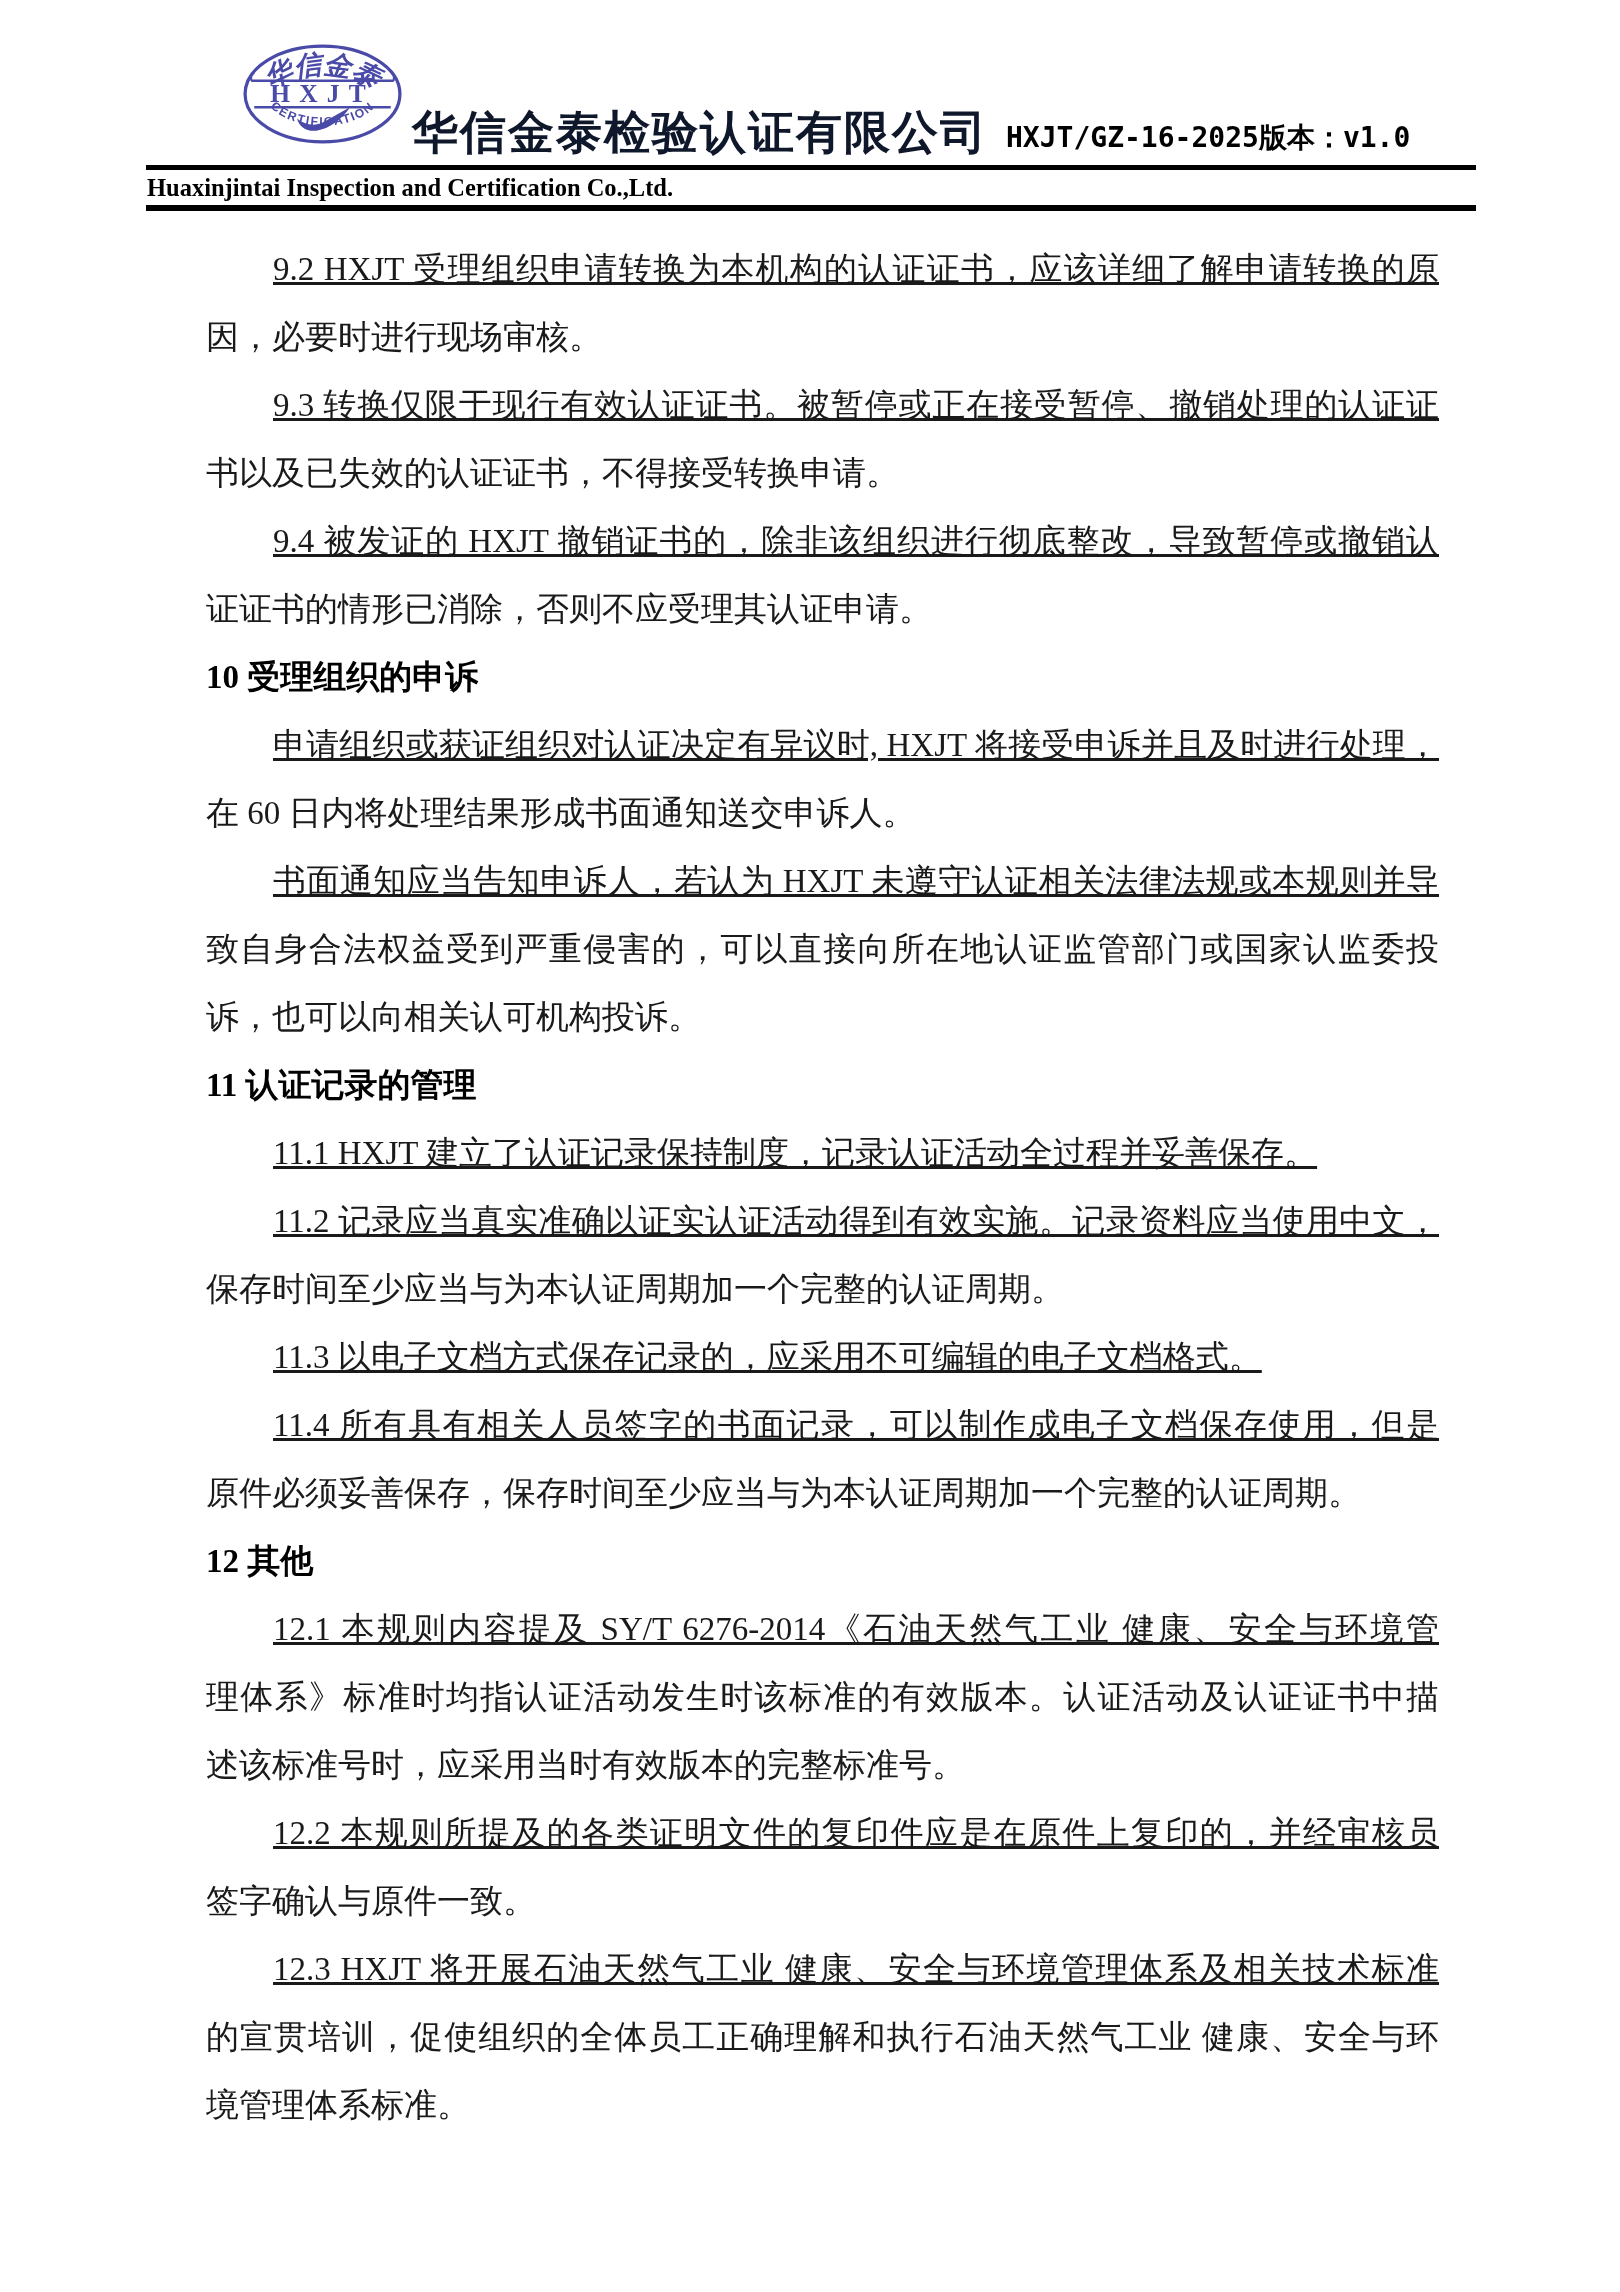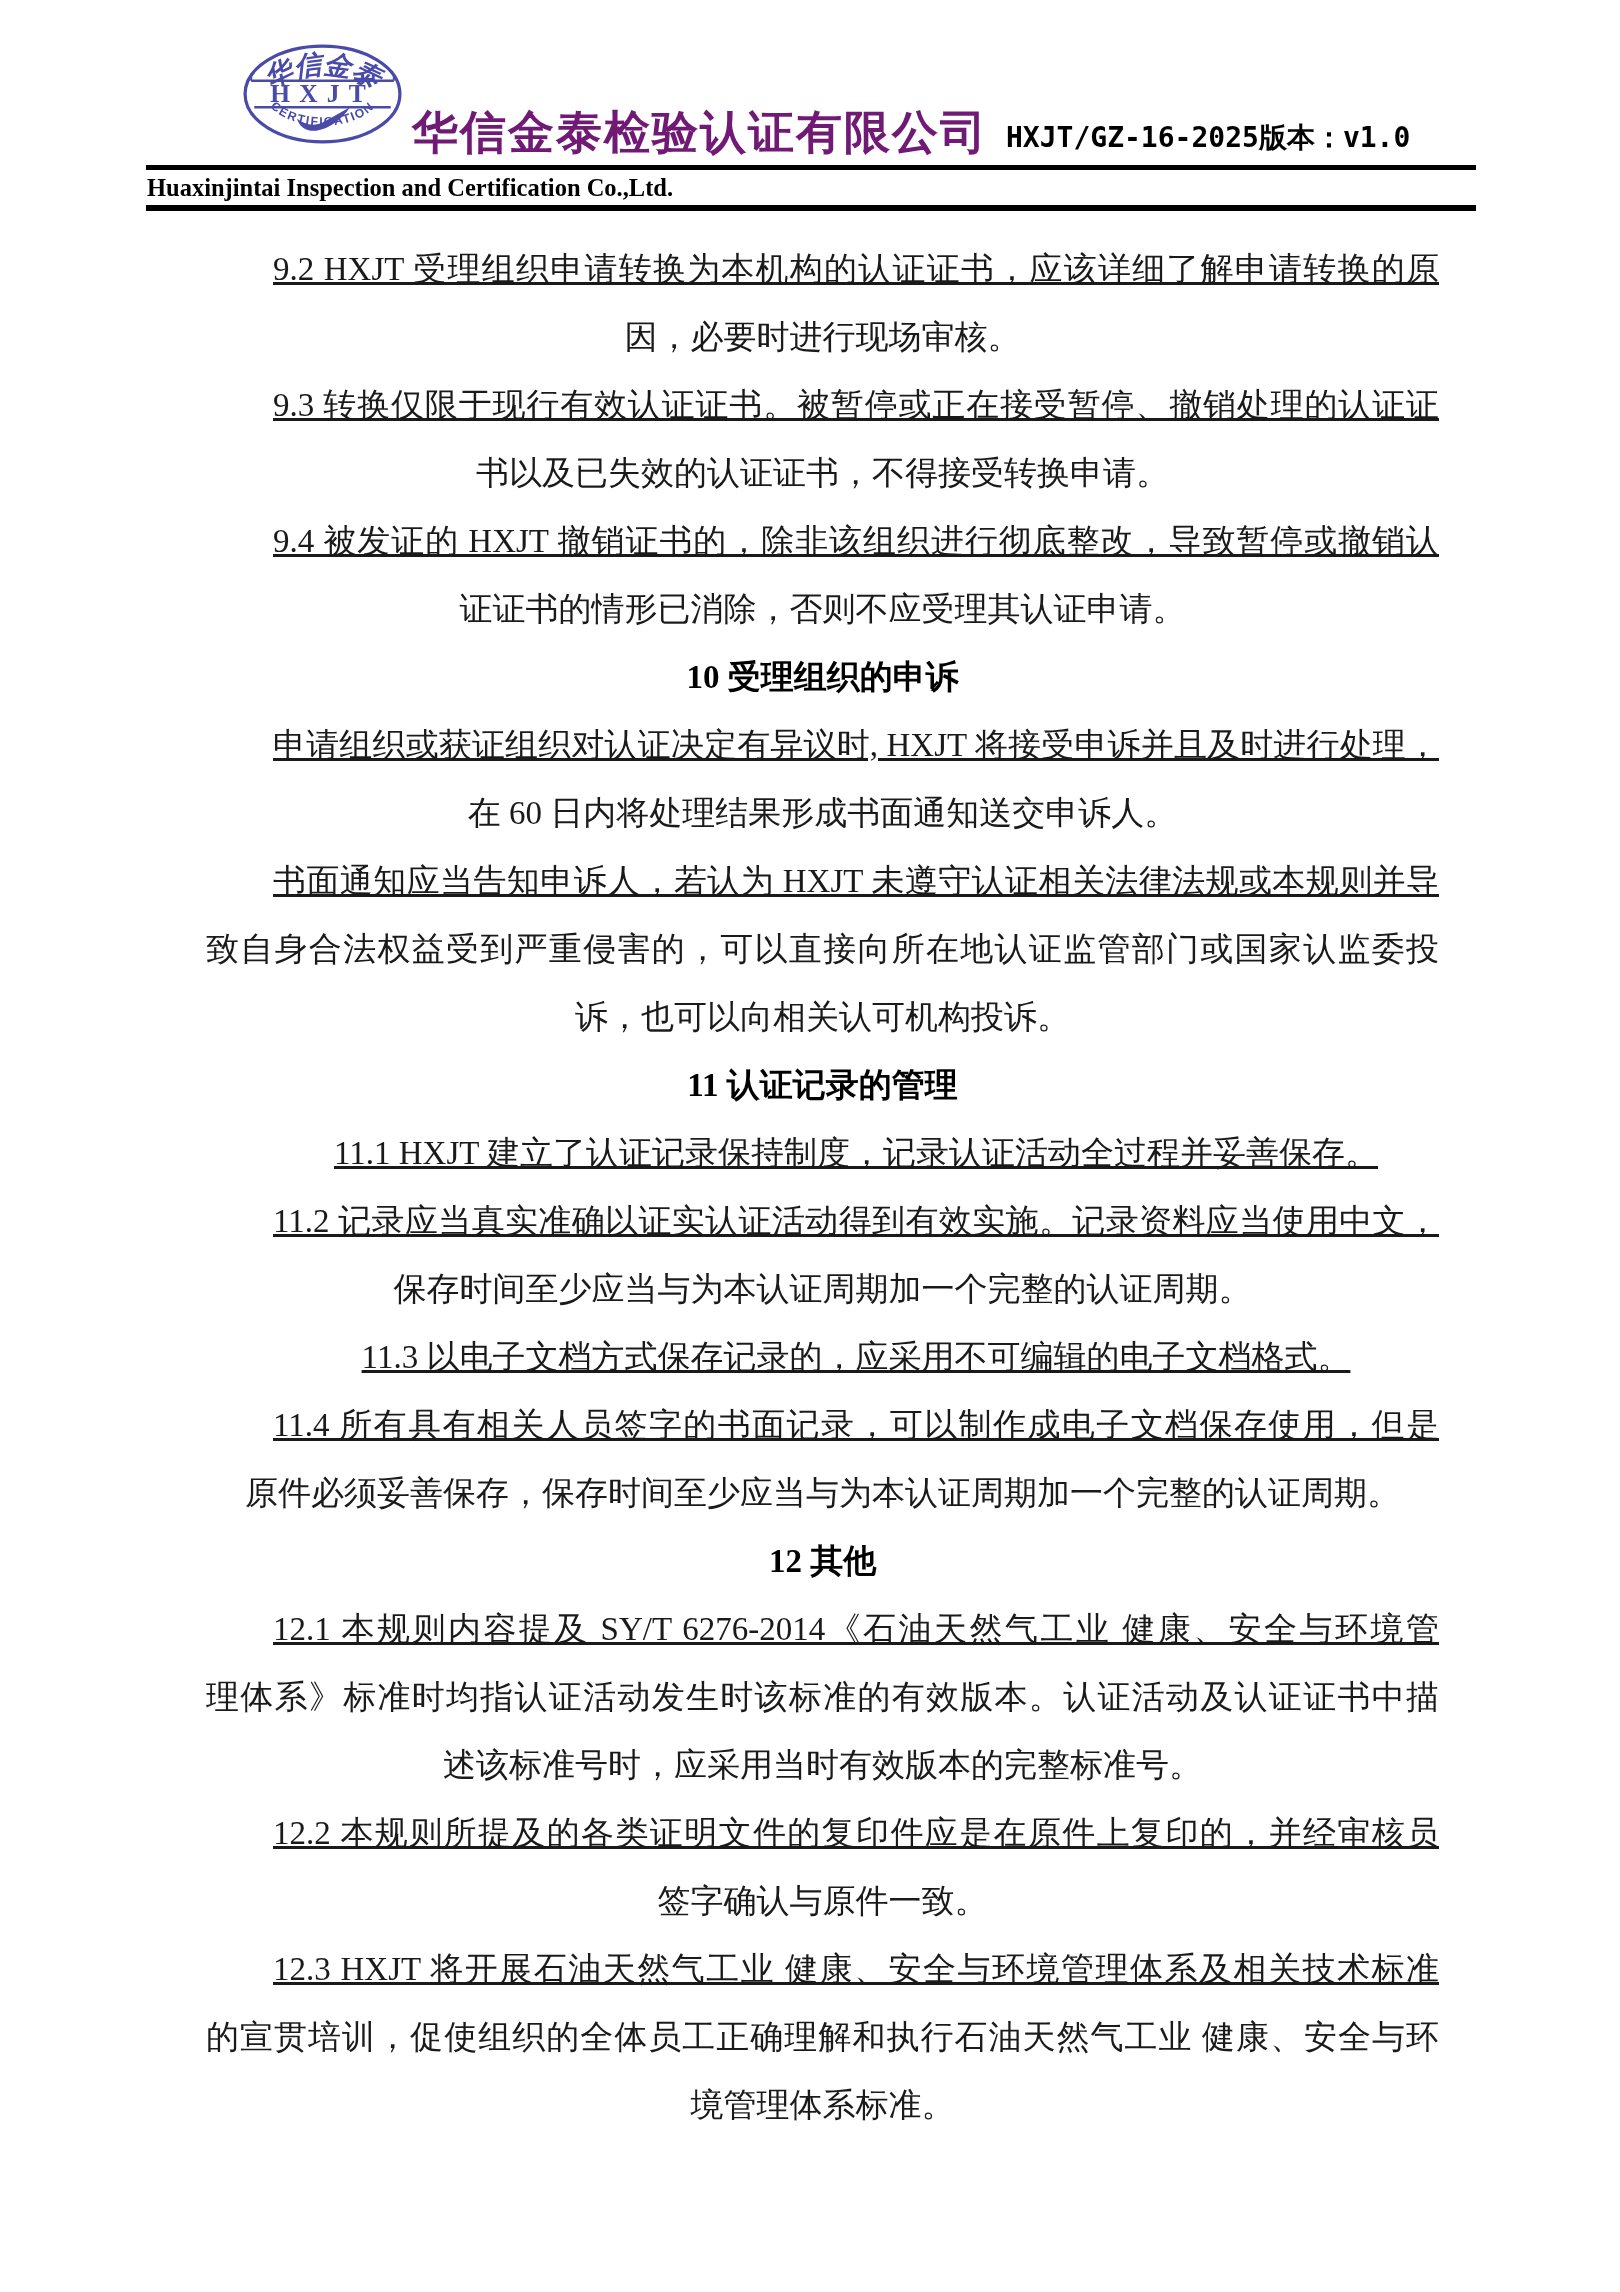--- a/index.html
+++ b/index.html
@@ -19,21 +19,21 @@
     left: 241px; top: 43px;
     width: 163px; height: 102px;
   }
   .company-zh {
     position: absolute;
     left: 412px; top: 110px;
     font-size: 46px;
     font-weight: 900;
     letter-spacing: 2px;
     line-height: 1;
-    color: #701a75;
+    color: #0f172a;
     font-family: "Liberation Serif", "DejaVu Serif", serif;
   }
   .doc-meta {
     position: absolute;
     left: 1006px; top: 123px;
     width: 404px;
     display: flex;
     justify-content: space-between;
     font-family: "DejaVu Sans Mono", "Liberation Mono", monospace;
     font-size: 28px;
@@ -64,21 +64,21 @@
   .doc-body {
     position: absolute;
     left: 206px; top: 235px;
     width: 1233px;
     font-size: 33px;
     line-height: 68px;
     color: #1a1a1a;
   }
   .line {
     white-space: nowrap;
-    text-align: center;
+    text-align: left;
   }
   .line.fill { text-align: justify; text-align-last: justify; }
   .line.indent { padding-left: 67px; text-decoration: underline; }
   .line.bold { font-weight: 700; color: #000; }
 </style>
 </head>
 <body>
 
 <div class="page">
 

